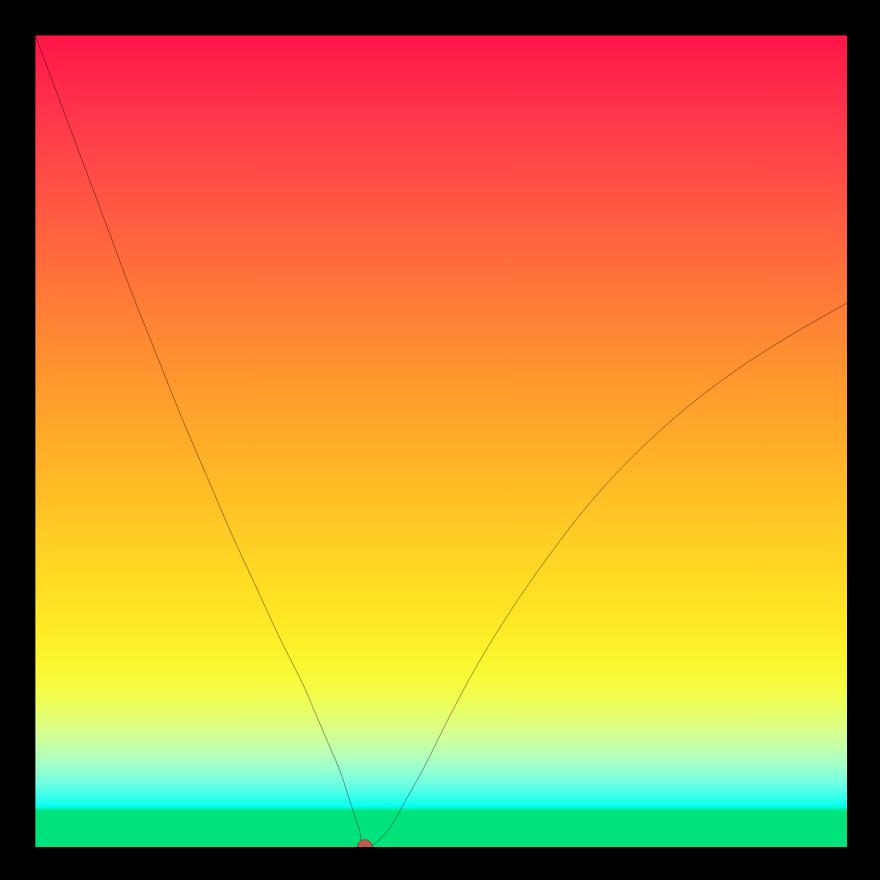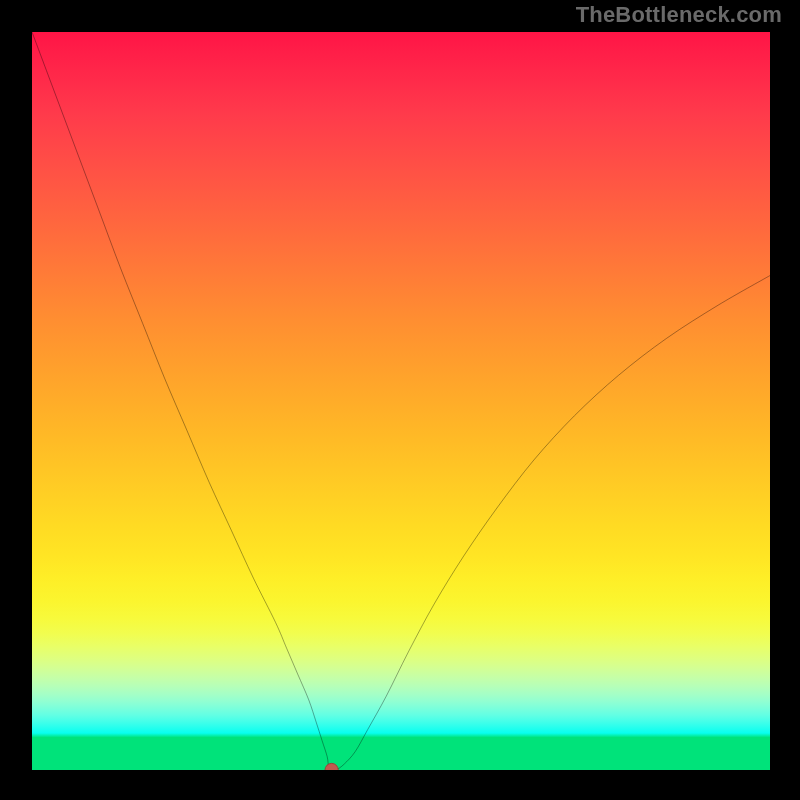--- a/index.html
+++ b/index.html
@@ -91,21 +91,20 @@
     display: block;
     width: 100%;
     height: 100%;
   }
 </style>
 </head>
 <body>
 
 <div class="frame">
 
-  <div class="watermark">TheBottleneck.com</div>
 
   <div class="plot">
     <div class="gradient"></div>
 
     <div class="curve">
 
       <svg viewBox="0 0 100 100" preserveAspectRatio="none">
         <path fill="none" stroke="#000" stroke-width="0.35" vector-effect="non-scaling-stroke" stroke-linejoin="round" stroke-linecap="round" id="curve-path" d="M 0 0 C 0.500 1.333 2.000 5.333 3.000 8.000 C 4.000 10.667 5.000 13.333 6.000 16.000 C 7.000 18.667 8.000 21.333 9.000 24.000 C 10.000 26.667 11.000 29.417 12.000 32.000 C 13.000 34.583 14.000 37.000 15.000 39.500 C 16.000 42.000 17.000 44.583 18.000 47.000 C 19.000 49.417 20.000 51.667 21.000 54.000 C 22.000 56.333 23.000 58.750 24.000 61.000 C 25.000 63.250 26.000 65.333 27.000 67.500 C 28.000 69.667 29.000 71.917 30.000 74.000 C 31.000 76.083 32.250 78.417 33.000 80.000 C 33.750 81.583 34.000 82.333 34.500 83.500 C 35.000 84.667 35.500 85.833 36.000 87.000 C 36.500 88.167 37.083 89.417 37.500 90.500 C 37.917 91.583 38.200 92.583 38.500 93.500 C 38.800 94.417 39.050 95.217 39.300 96.000 C 39.550 96.783 39.850 97.600 40.000 98.200 C 40.150 98.800 40.100 99.300 40.200 99.600 C 40.300 99.900 40.433 99.933 40.600 100.000 C 40.767 100.067 40.917 100.133 41.200 100.000 C 41.483 99.867 41.867 99.617 42.300 99.200 C 42.733 98.783 43.267 98.283 43.800 97.500 C 44.333 96.717 44.800 95.750 45.500 94.500 C 46.200 93.250 47.083 91.750 48.000 90.000 C 48.917 88.250 49.917 86.083 51.000 84.000 C 52.083 81.917 53.250 79.667 54.500 77.500 C 55.750 75.333 57.083 73.167 58.500 71.000 C 59.917 68.833 61.417 66.667 63.000 64.500 C 64.583 62.333 66.250 60.083 68.000 58.000 C 69.750 55.917 71.583 53.917 73.500 52.000 C 75.417 50.083 77.417 48.250 79.500 46.500 C 81.583 44.750 83.750 43.083 86.000 41.500 C 88.250 39.917 90.667 38.417 93.000 37.000 C 95.333 35.583 98.833 33.667 100.000 33.000"></path>
         <circle id="marker" r="0.9" fill="#c05a4f" stroke="#9a3e35" stroke-width="0.12" cx="40.6" cy="100"></circle>
       </svg>

